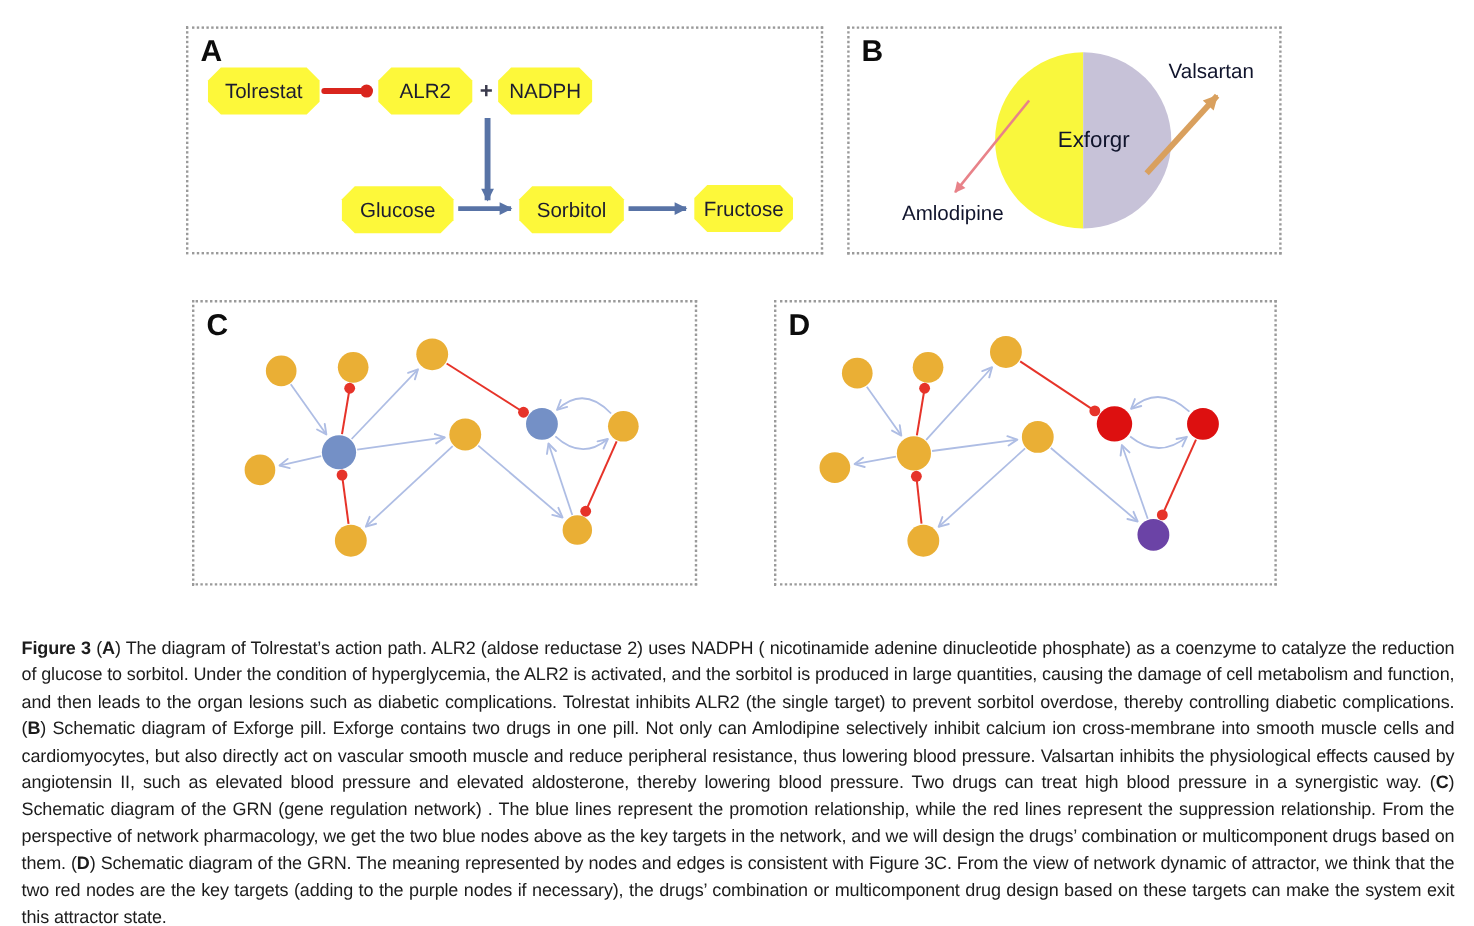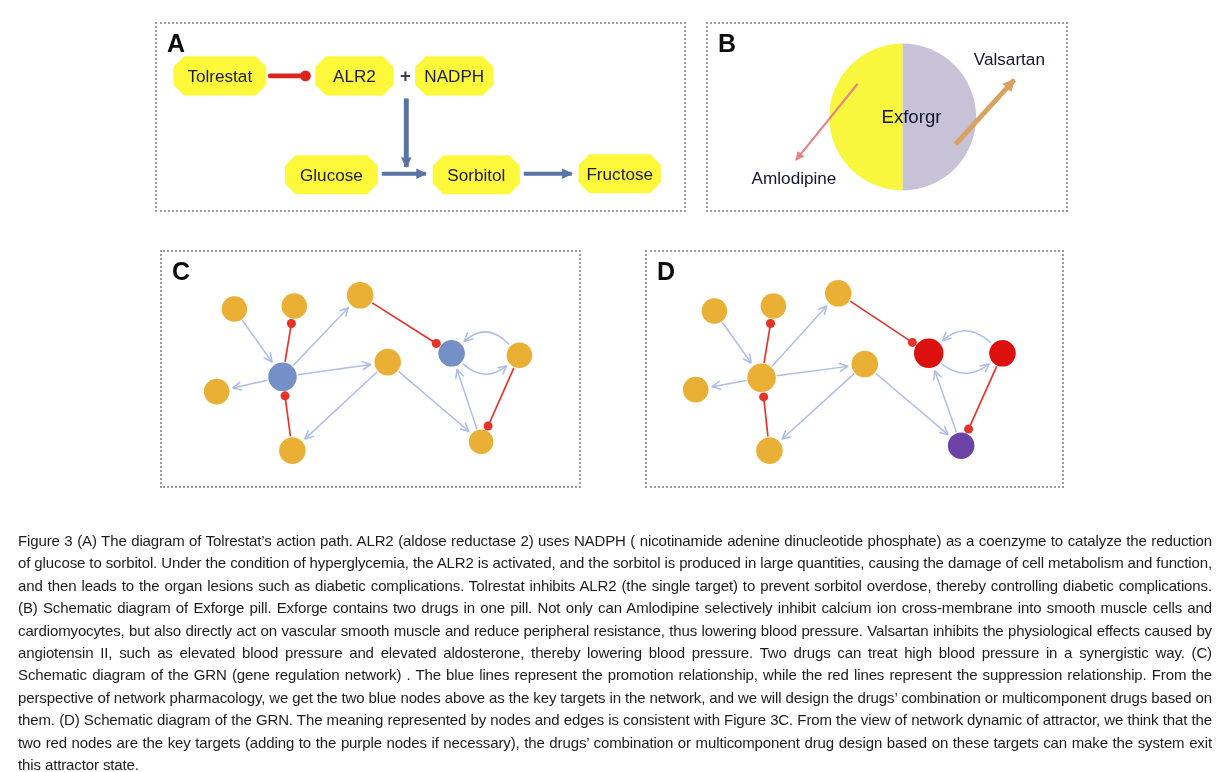--- a/index.html
+++ b/index.html
@@ -8,21 +8,21 @@
   .panel{position:absolute;border:2px dotted #9a9a9a;background:#fff;box-sizing:border-box;}
   #panel-a{left:155px;top:22px;width:531px;height:190px;}
   #panel-b{left:706px;top:22px;width:362px;height:190px;}
   #panel-c{left:160px;top:250px;width:421px;height:238px;}
   #panel-d{left:645px;top:250px;width:419px;height:238px;}
   .panel-label{position:absolute;top:5px;left:10px;font-size:25px;font-weight:bold;
                color:#0c0c0c;z-index:2;}
   .panel svg{position:absolute;left:0;top:0;width:100%;height:100%;}
   .caption{position:absolute;left:18px;top:515px;width:1194px;font-size:15px;
            line-height:22.4px;color:#1c1c1c;text-align:justify;letter-spacing:-0.12px;}
-  .caption b{font-weight:normal;}
+  .caption b{font-weight:bold;}
   svg text{font-family:"Liberation Sans",sans-serif;}
 </style>
 </head>
 <body>
 
 <div class="page">
 
   <div class="panel" id="panel-a">
     <div class="panel-label">A</div>
     <svg id="svg-a" viewBox="0 0 531 190">

